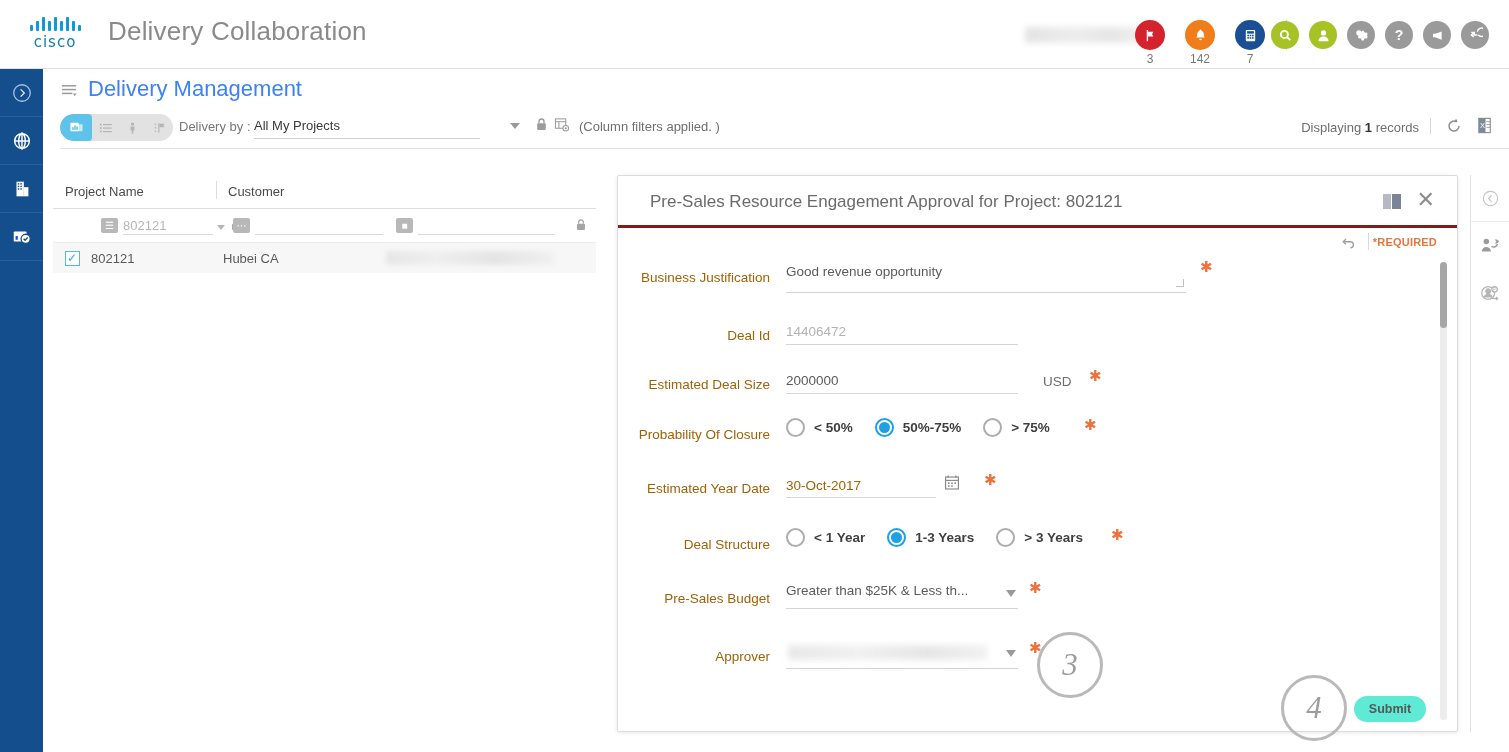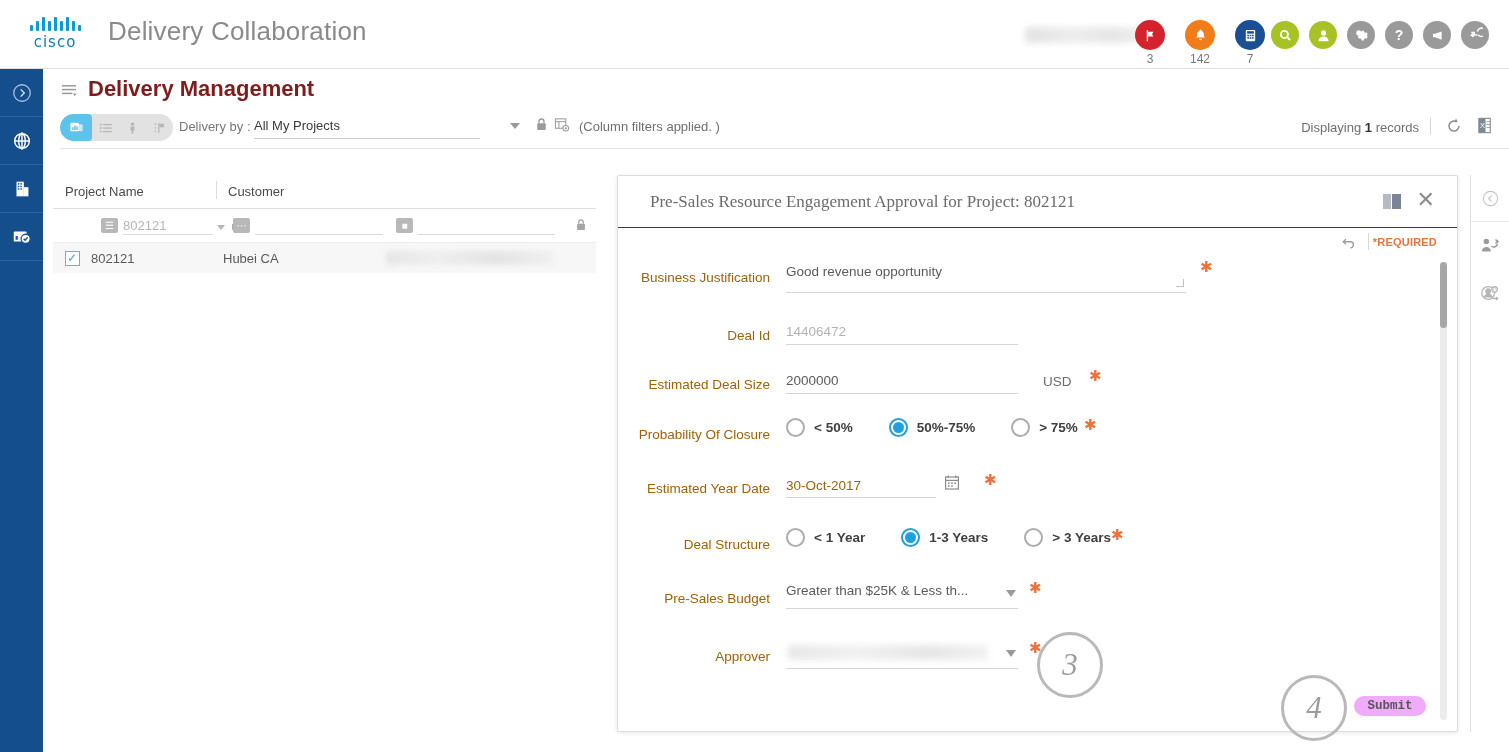--- a/index.html
+++ b/index.html
@@ -73,21 +73,21 @@
   .rail-item {
     width: 43px; height: 48px; display: flex; align-items: center; justify-content: center;
     border-bottom: 1px solid #2a63a0; color: #fff;
   }
 
   
   .page-bar { position: absolute; left: 43px; top: 69px; width: 1466px; height: 86px; background: #fff; }
   .pt-icon { position: absolute; left: 17px; top: 13px; color: #9b9b9b; }
   .page-title {
     position: absolute; left: 45px; top: 7px; font-size: 22px;
-    color: #7f1d1d; font-weight: 700;
+    color: #3b82f6; font-weight: 400;
   }
   .seg {
     position: absolute; left: 17px; top: 45px; height: 27px;
     background: #e2e2e2; border-radius: 14px; display: flex; align-items: center;
     overflow: hidden;
   }
   .seg-btn {
     width: 27px; height: 27px; display: flex; align-items: center; justify-content: center;
     color: #b5b5b5;
   }
@@ -178,21 +178,21 @@
     background: linear-gradient(90deg,#e6e6e6,#efefef 30%,#e4e4e4 65%,#f0f0f0);
     filter: blur(2.5px);
   }
 
   
   .modal {
     position: absolute; left: 617px; top: 175px; width: 841px; height: 557px;
     background: #fff; border: 1px solid #dcdcdc; border-radius: 2px;
     box-shadow: 0 1px 4px rgba(0,0,0,0.10);
   }
-  .modal-head { position: relative; height: 52px; border-bottom: 1px solid #7f1d1d; font-family: Liberation Serif, serif; }
+  .modal-head { position: relative; height: 52px; border-bottom: 3px solid #7f1d1d; }
   .modal-title {
     position: absolute; left: 32px; top: 16px; font-size: 17px;
     color: #6b6b6b; font-weight: 400;
   }
   .m-expand { position: absolute; right: 56px; top: 18px; display: flex; }
   .m-expand .lft { width: 8px; height: 15px; background: #b4b9c4; }
   .m-expand .rgt { width: 9px; height: 15px; background: #7b8496; margin-left: 1px; }
   .m-close {
     position: absolute; right: 22px; top: 13px; font-size: 22px;
     color: #8d8d8d; line-height: 1; font-weight: 300;
@@ -225,21 +225,21 @@
   }
   .maxchars { font-size: 13px; color: #8d8d8d; }
   .uinput {
     width: 232px; height: 25px; border: none; border-bottom: 1px solid #d4d4d4;
     font-size: 13.5px; color: #5b5b5b; outline: none;
     font-family: "Liberation Sans", sans-serif; padding-bottom: 2px;
   }
   .uinput.ghost { color: #b3b3b3; }
   .usd { position: absolute; left: 257px; top: 5px; font-size: 13.5px; color: #6d6d6d; }
 
-  .radio-set { display: flex; align-items: center; gap: 14px; text-align: right; }
+  .radio-set { display: flex; align-items: center; gap: 0; text-align: right; }
   .ritem { display: flex; align-items: center; margin-right: 22px; }
   .rdot {
     width: 19px; height: 19px; border-radius: 50%; border: 2px solid #adadad;
     background: #fff; display: flex; align-items: center; justify-content: center;
   }
   .rdot.on { border-color: #1fa0e0; }
   .rdot.on::after {
     content: ""; width: 11px; height: 11px; border-radius: 50%; background: #1fa0e0;
   }
   .rlabel { font-size: 13.5px; color: #3f3f3f; font-weight: bold; margin-left: 9px; }
@@ -279,24 +279,24 @@
   .anno {
     position: absolute; border: 3px solid #b9b9b9; border-radius: 50%;
     display: flex; align-items: center; justify-content: center;
     font-size: 31px; color: #9c9c9c;
     font-family: "Liberation Serif", serif; font-style: italic;
   }
   .anno3 { left: 1037px; top: 632px; width: 66px; height: 66px; }
   .anno4 { left: 1281px; top: 675px; width: 66px; height: 66px; }
 
   .submit-btn {
-    position: absolute; left: 1354px; top: 696px; width: 72px; height: 20px;
-    background: #f0abfc; color: #575757; border: none; border-radius: 13px;
+    position: absolute; left: 1354px; top: 696px; width: 72px; height: 26px;
+    background: #5eead4; color: #575757; border: none; border-radius: 13px;
     font-size: 12.5px; font-weight: bold; cursor: pointer;
-    font-family: Liberation Mono, monospace;
+    font-family: Liberation Sans, sans-serif;
   }
 
   
   .right-rail {
     position: absolute; right: 0; top: 175px; width: 39px; height: 557px;
     background: #fff; border-left: 1px solid #e0e0e0;
   }
   .rr-item {
     height: 47px; display: flex; align-items: center; justify-content: center;
     color: #b5b5b5;

